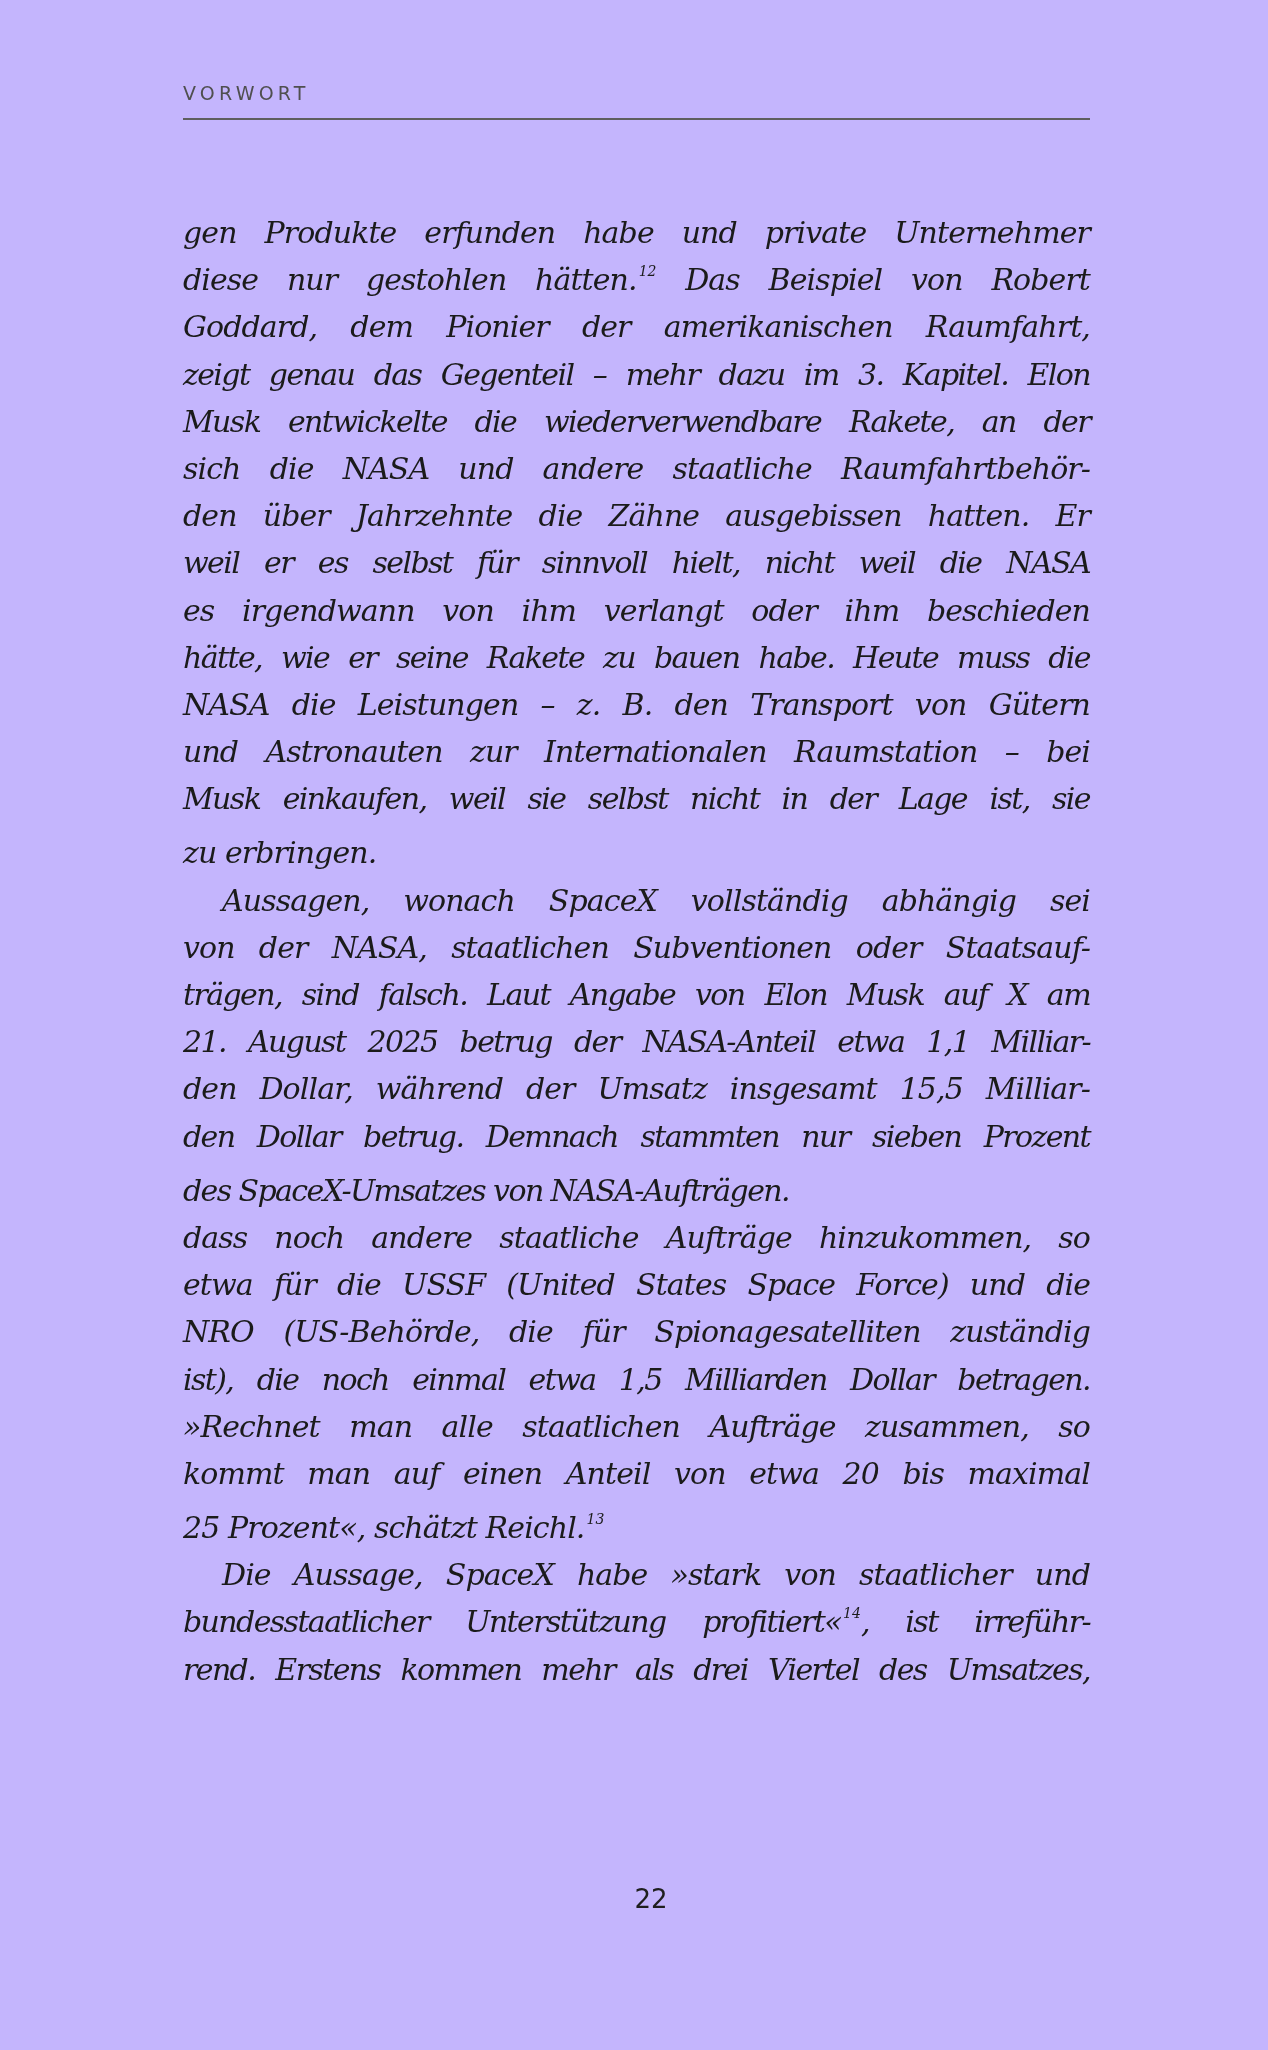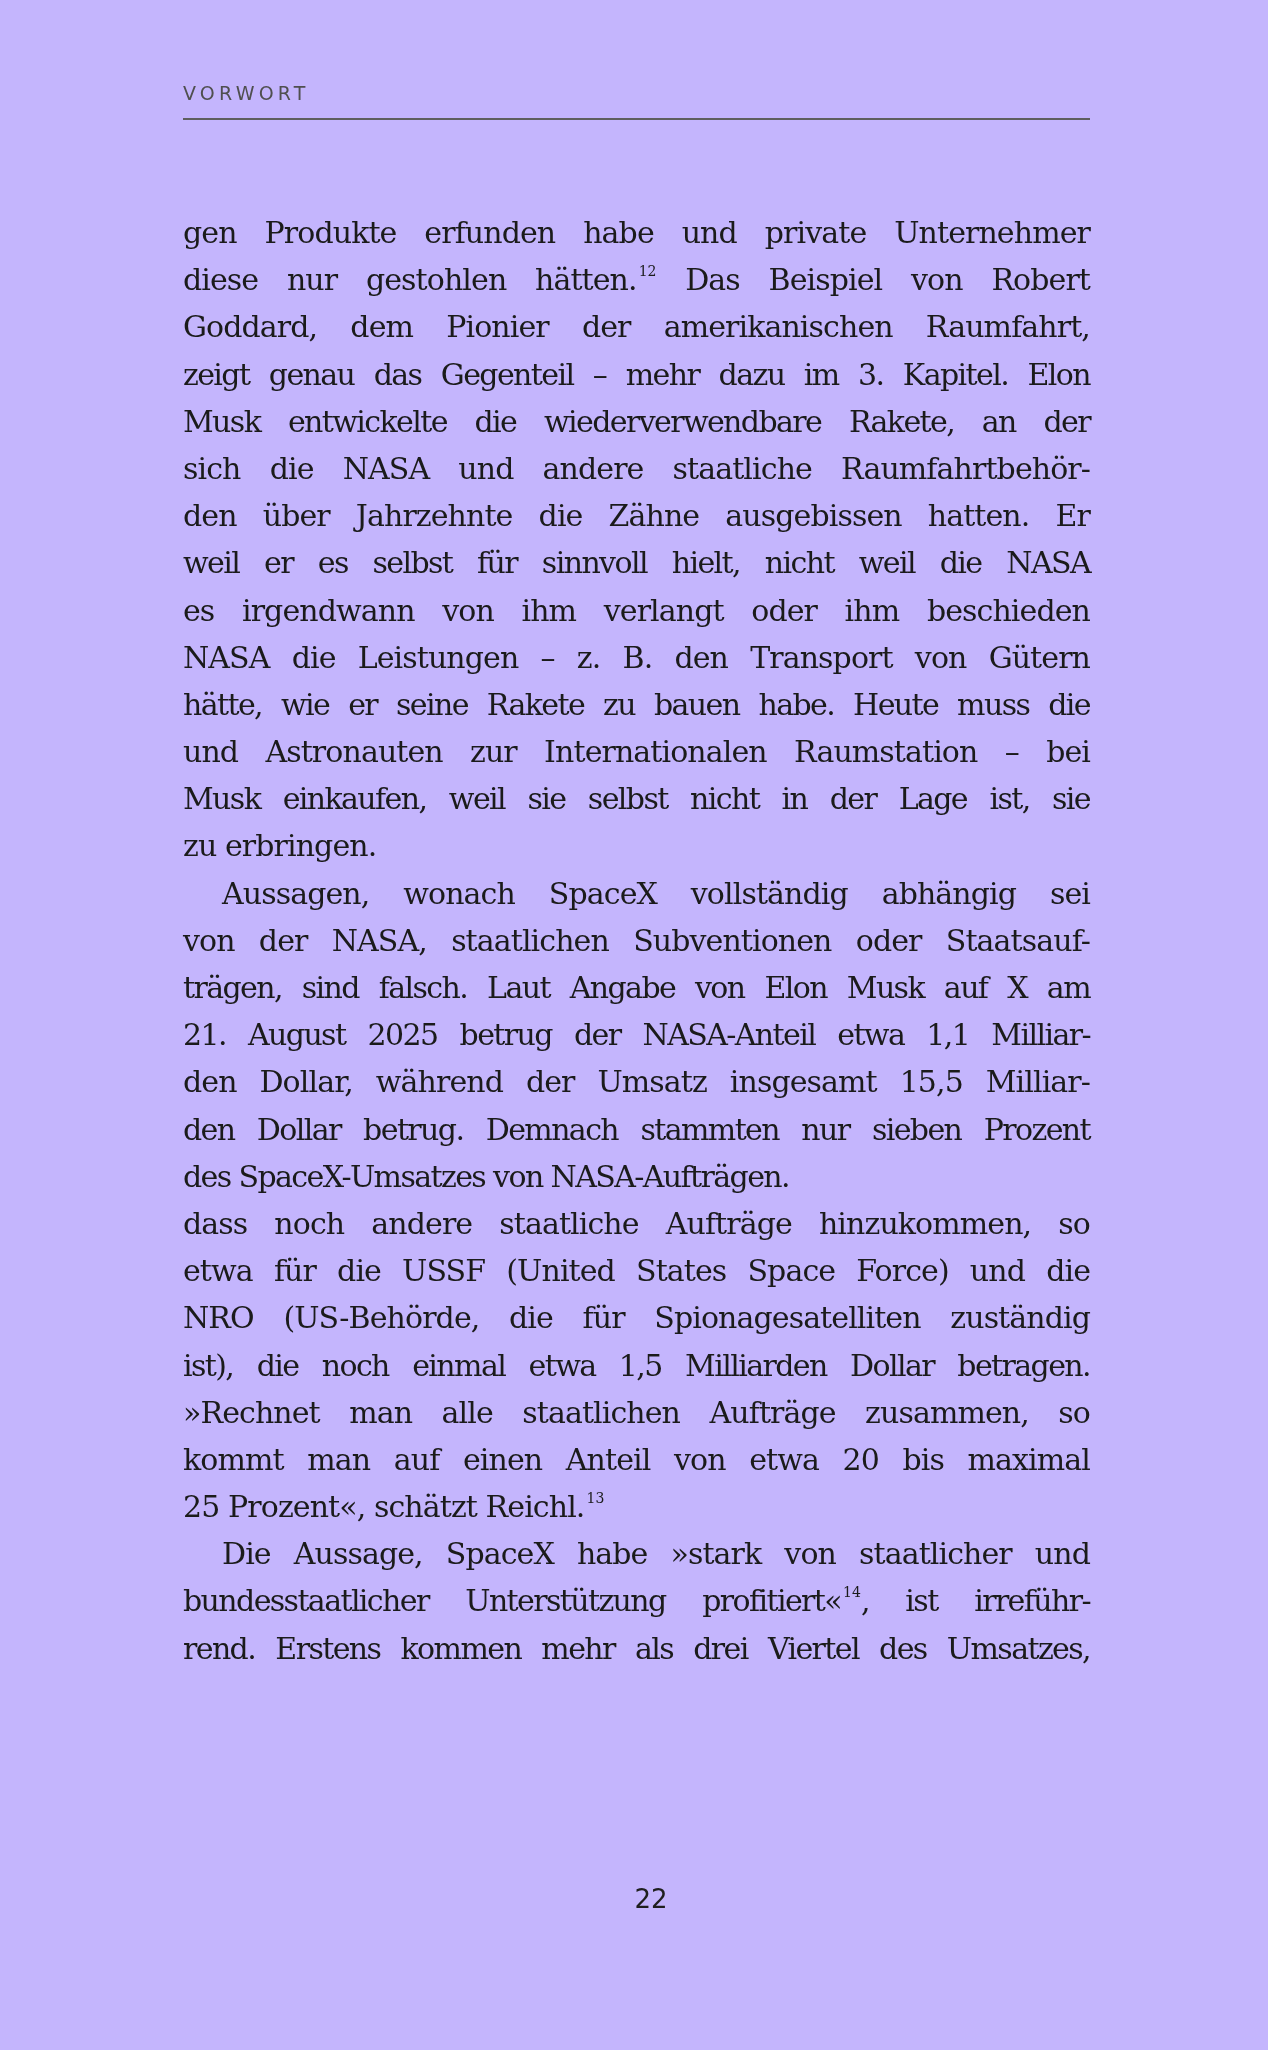--- a/index.html
+++ b/index.html
@@ -39,33 +39,35 @@
     background: #5e5e5e;
   }
   .body-text {
     position: absolute;
     left: 183px;
     top: 209px;
     width: 907px;
     font-family: "DejaVu Serif", serif;
     font-size: 30px;
     color: #1b1b1b;
+    font-style: italic;
   }
   .line {
     display: block;
     height: 47.2px;
     line-height: 47.2px;
     white-space: nowrap;
     text-align: justify;
     text-align-last: justify;
     letter-spacing: -0.9px;
     word-spacing: 0px;
   }
   .line.last {
     text-align-last: left;
+    margin-top: 7px;
   }
   .line.indent {
     padding-left: 39px;
   }
   .line.tight {
     letter-spacing: -1.6px;
   }
   sup.fn {
     font-size: 14px;
     line-height: 0;
@@ -100,22 +102,22 @@
     <div>
       <span class="line"><span>gen Produkte erfunden habe und private Unternehmer</span></span>
       <span class="line"><span>diese nur gestohlen hätten.</span><sup class="fn">12</sup><span> Das Beispiel von Robert</span></span>
       <span class="line"><span>Goddard, dem Pionier der amerikanischen Raumfahrt,</span></span>
       <span class="line tight"><span>zeigt genau das Gegenteil – mehr dazu im 3. Kapitel. Elon</span></span>
       <span class="line tight"><span>Musk entwickelte die wiederverwendbare Rakete, an der</span></span>
       <span class="line"><span>sich die NASA und andere staatliche Raumfahrtbehör-</span></span>
       <span class="line"><span>den über Jahrzehnte die Zähne ausgebissen hatten. Er</span></span>
       <span class="line tight"><span>weil er es selbst für sinnvoll hielt, nicht weil die NASA</span></span>
       <span class="line"><span>es irgendwann von ihm verlangt oder ihm beschieden</span></span>
+      <span class="line tight"><span>hätte, wie er seine Rakete zu bauen habe. Heute muss die</span></span>
       <span class="line"><span>NASA die Leistungen – z. B. den Transport von Gütern</span></span>
-      <span class="line tight"><span>hätte, wie er seine Rakete zu bauen habe. Heute muss die</span></span>
       <span class="line"><span>und Astronauten zur Internationalen Raumstation – bei</span></span>
       <span class="line tight"><span>Musk einkaufen, weil sie selbst nicht in der Lage ist, sie</span></span>
       <span class="line last"><span>zu erbringen.</span></span>
     </div>
 
     <div>
       <span class="line indent"><span>Aussagen, wonach SpaceX vollständig abhängig sei</span></span>
       <span class="line"><span>von der NASA, staatlichen Subventionen oder Staatsauf-</span></span>
       <span class="line tight"><span>trägen, sind falsch. Laut Angabe von Elon Musk auf X am</span></span>
       <span class="line tight"><span>21. August 2025 betrug der NASA-Anteil etwa 1,1 Milliar-</span></span>

